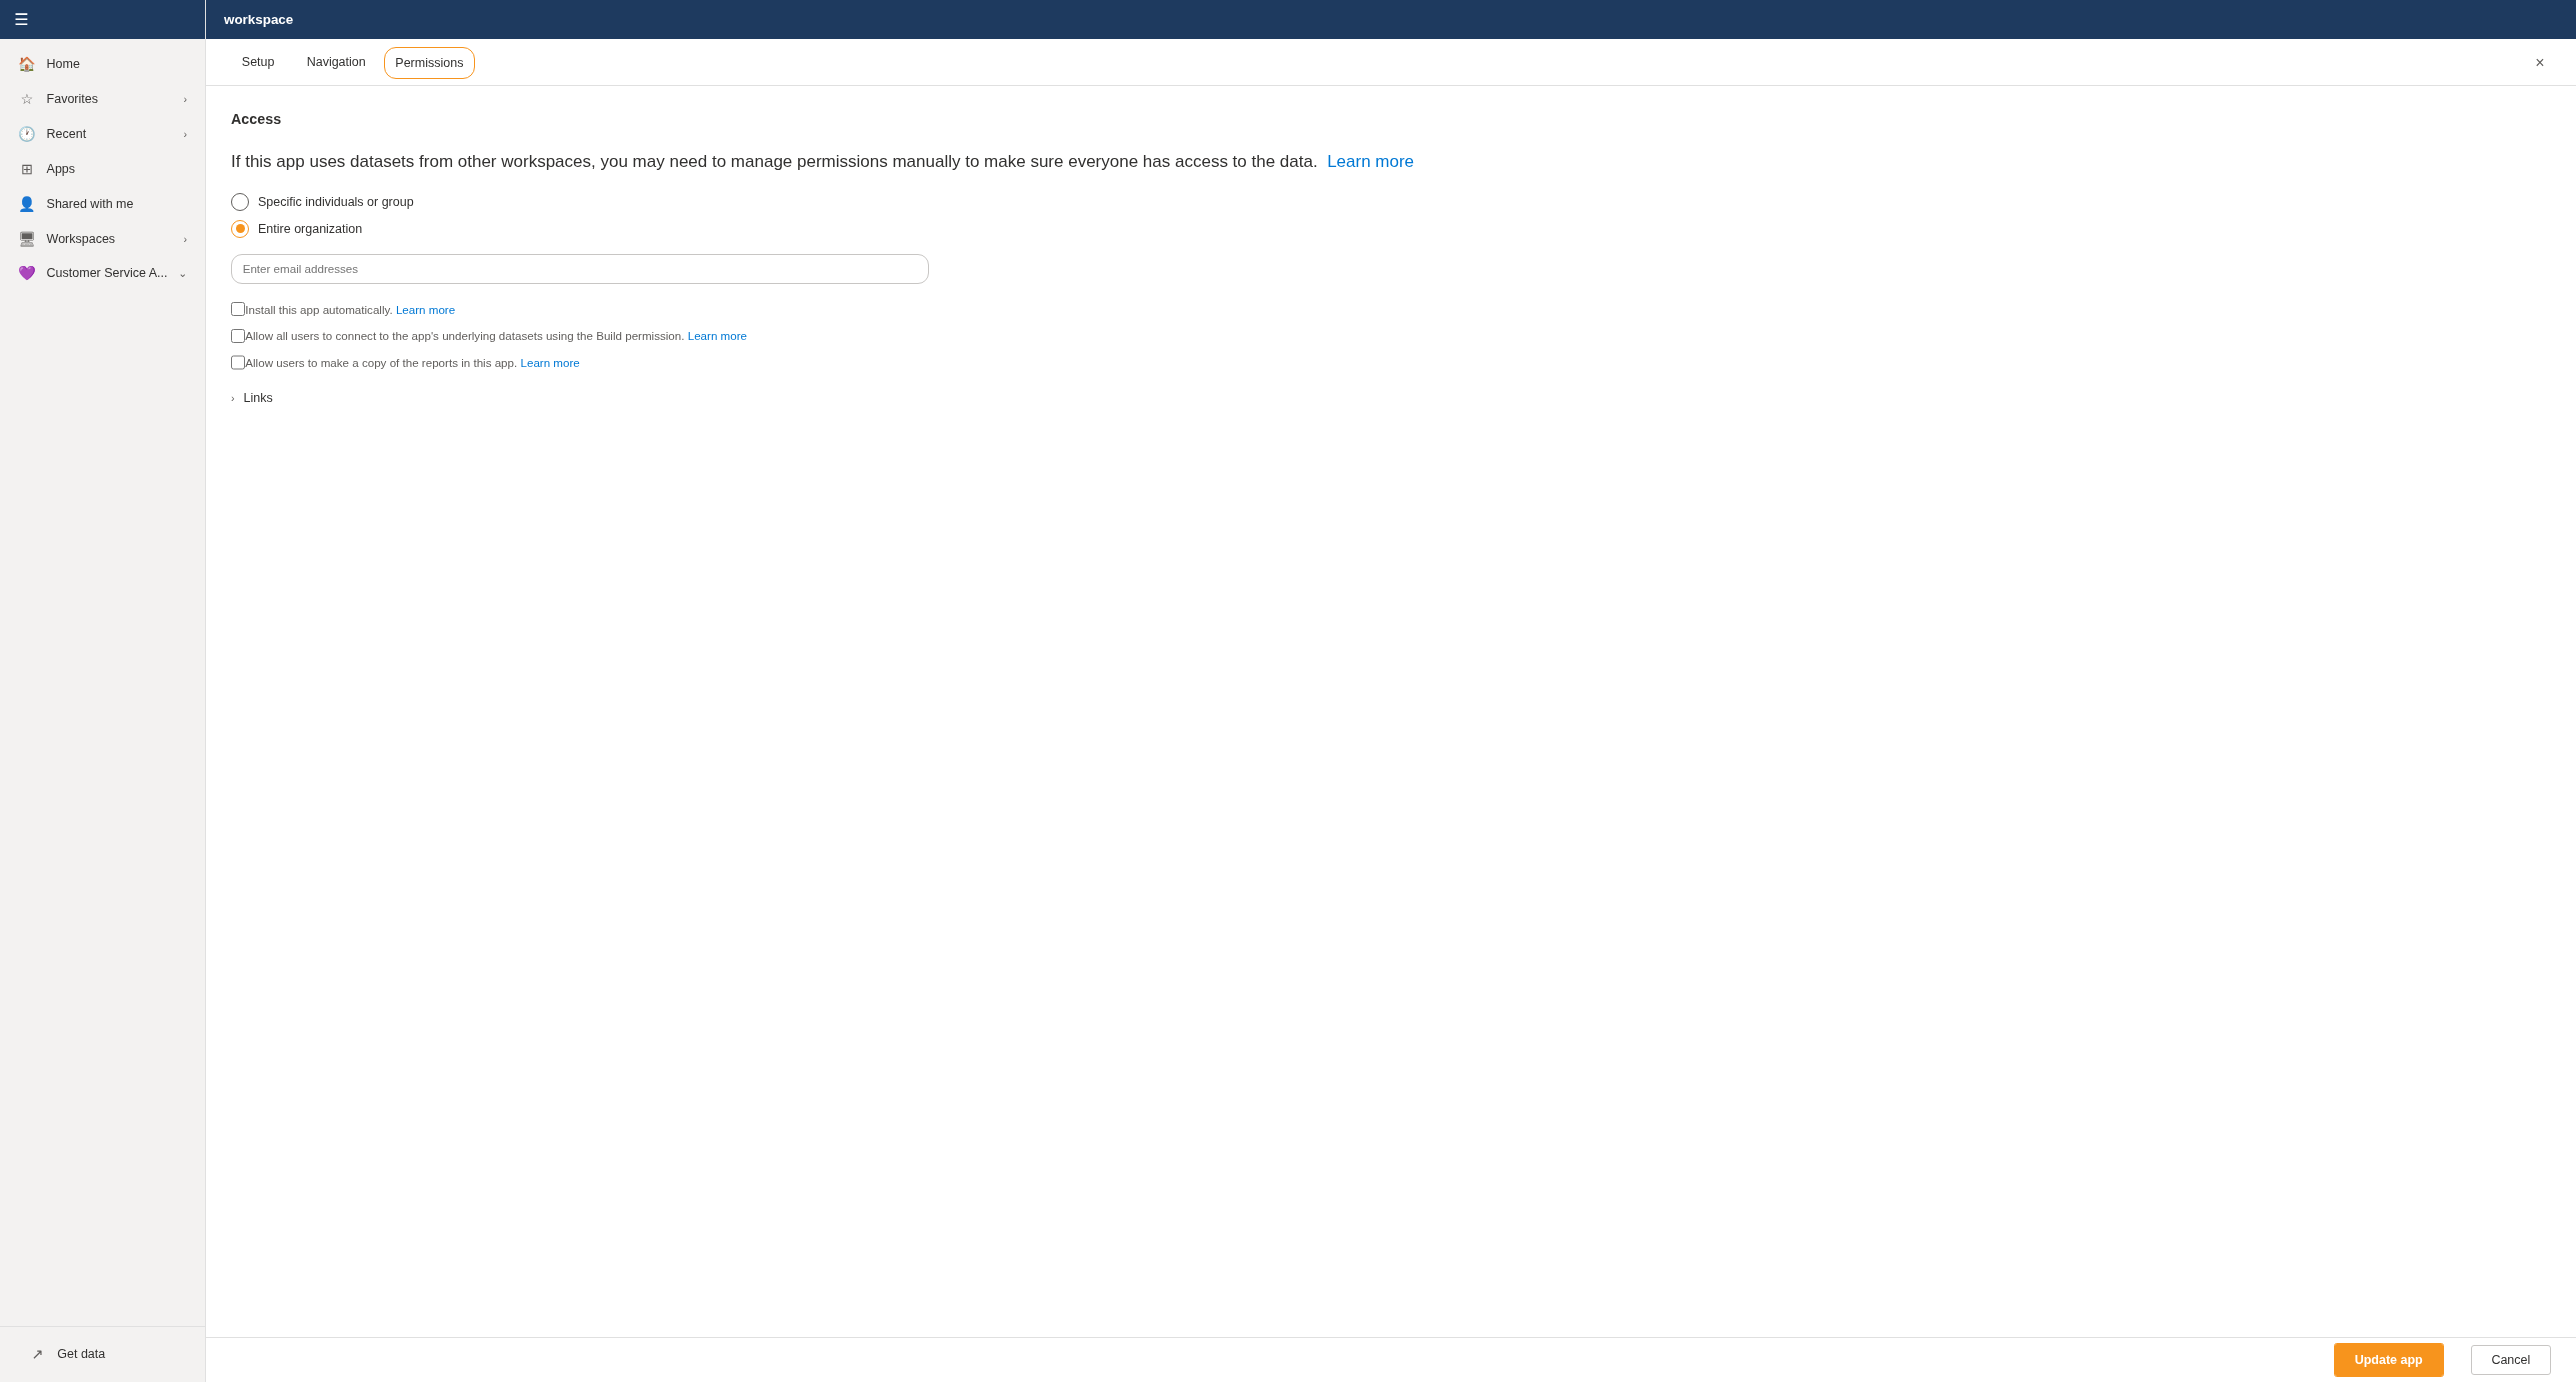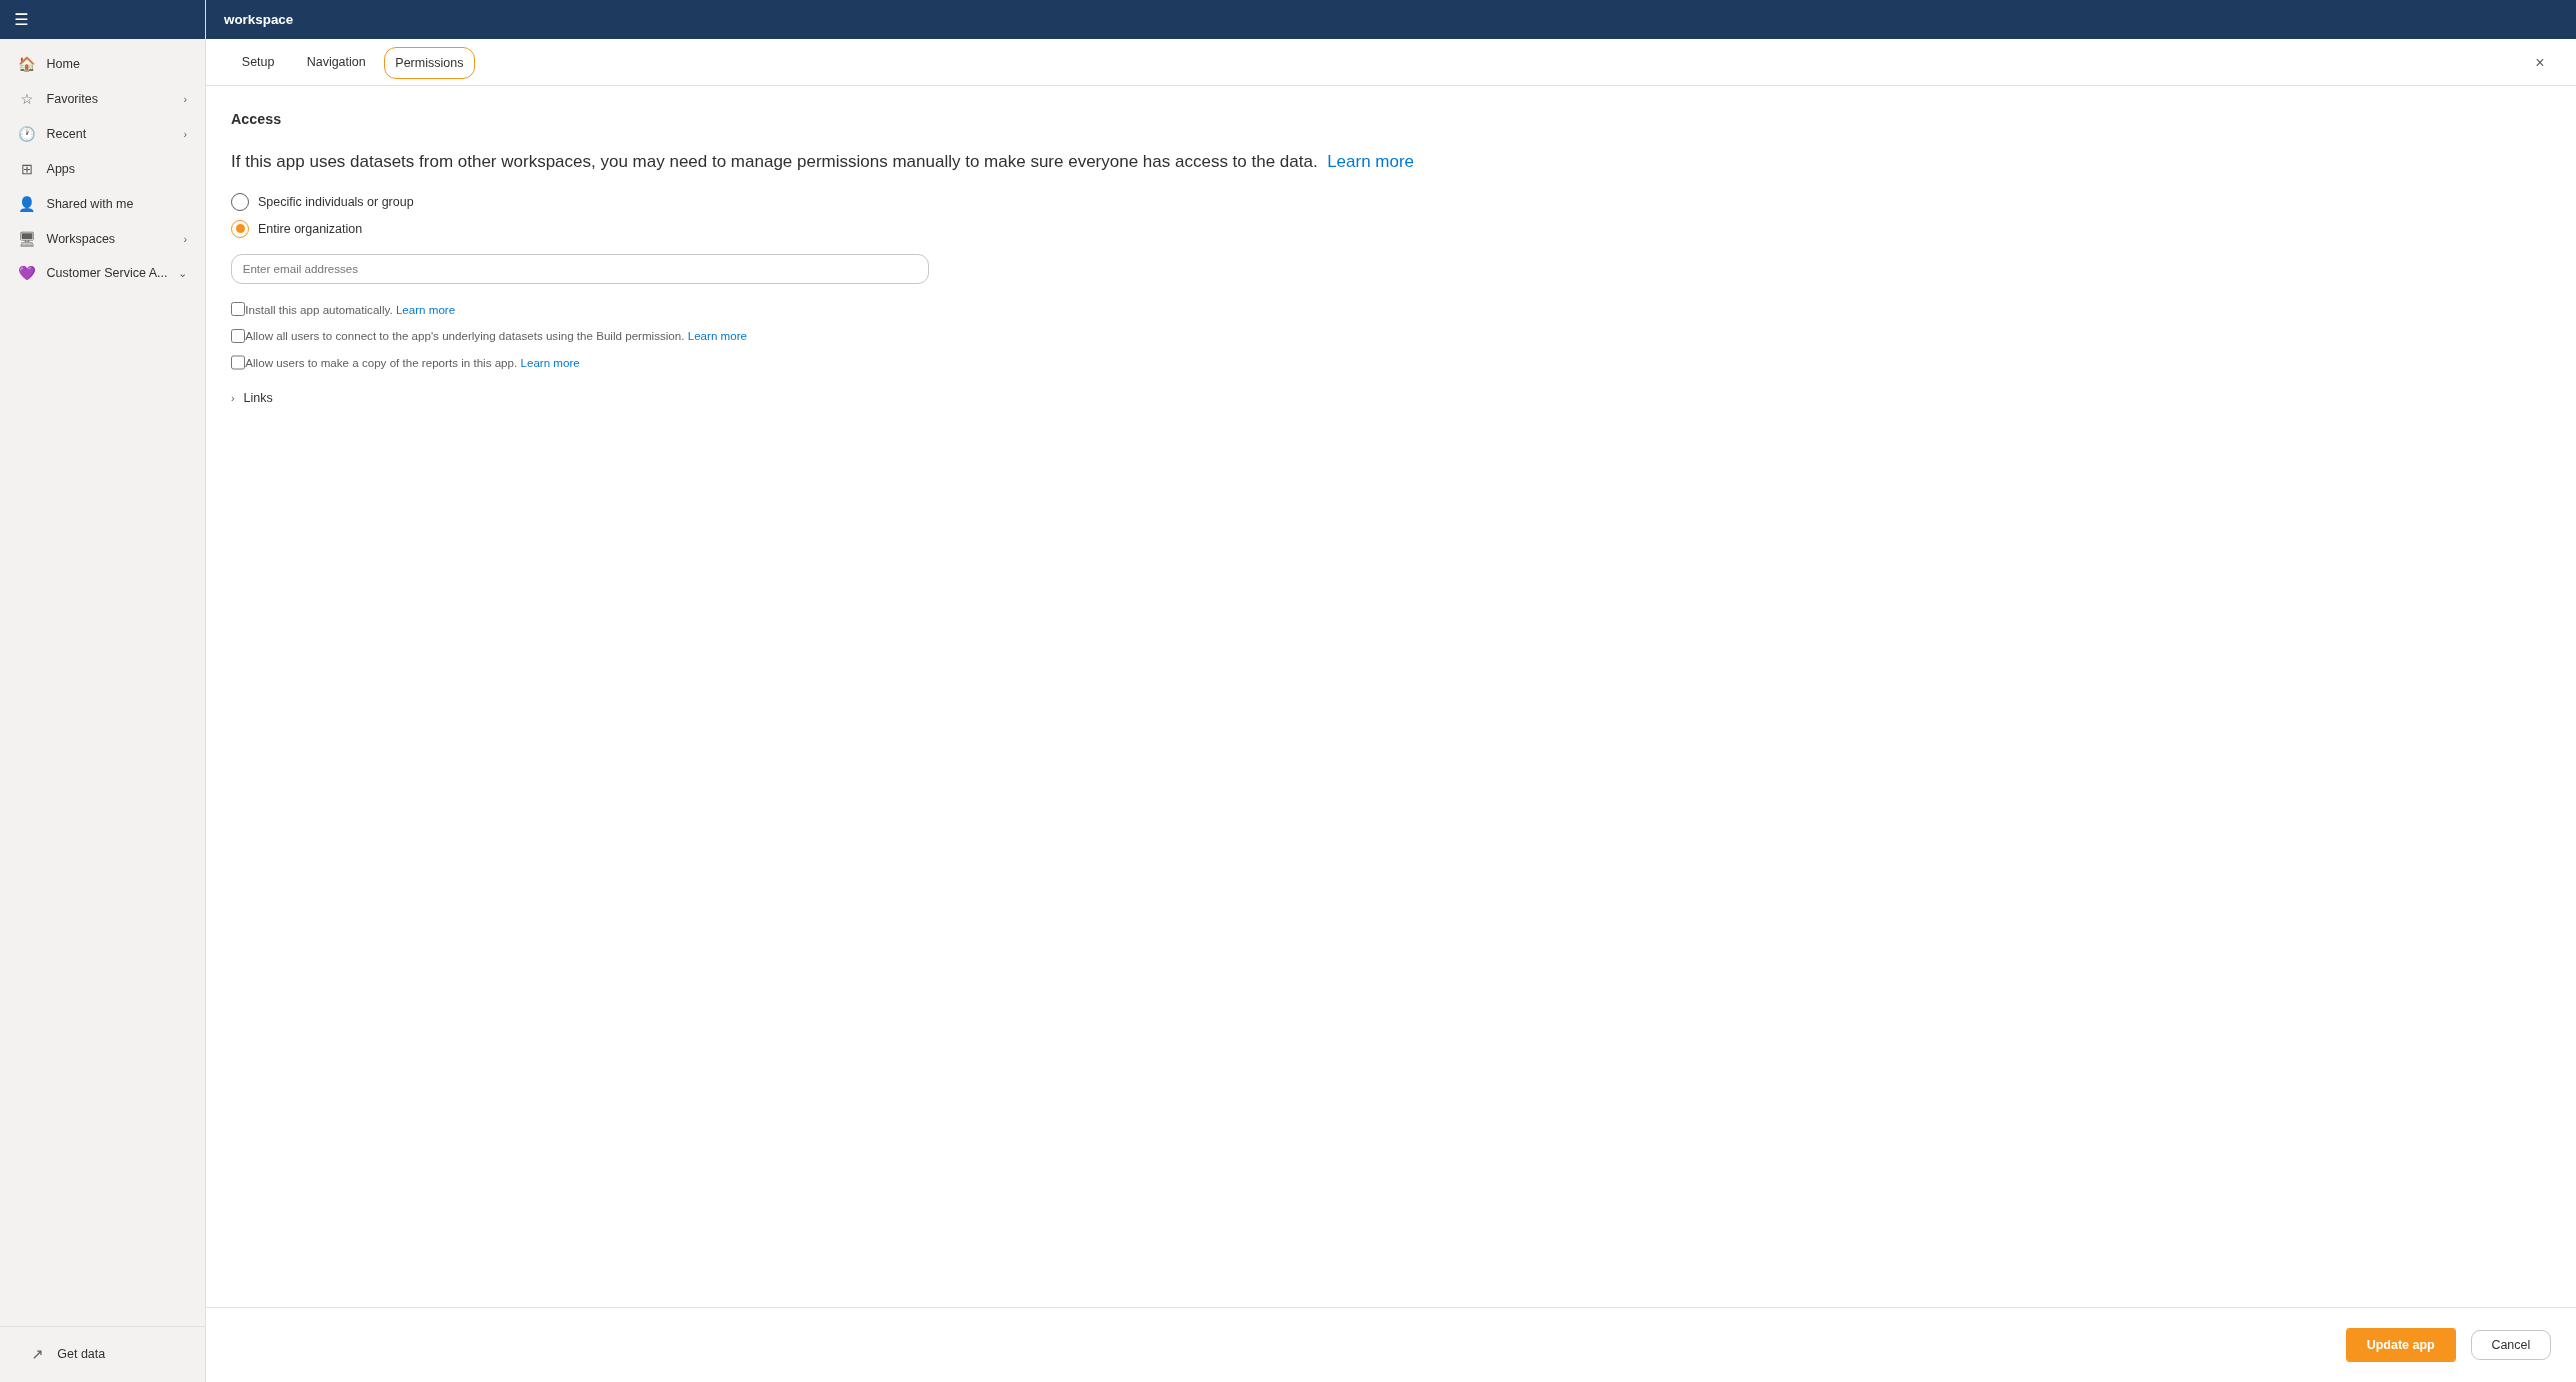--- a/index.html
+++ b/index.html
@@ -244,33 +244,33 @@
       color: #323130;
       margin-top: 7.2px;
     }
     .chevron-right-icon { font-size: 10.7px; color: #605e5c; }
 
     
     .panel-footer {
       display: flex;
       justify-content: flex-end;
       align-items: center;
-      padding: 21px 25px;
+      padding: 6px 25px;
       border-top: 0.9px solid #e0e0e0;
-      gap: 16px;
+      gap: 28px;
       background: white;
     }
     .btn-secondary {
       background: white;
       color: #323130;
       border: 0.9px solid #c8c6c4;
       padding: 7.2px 19.7px;
       font-size: 12.5px;
       cursor: pointer;
-      border-radius: 9px;
+      border-radius: 3px;
       text-align: center;
     }
 
     
     .btn-update-app {
       background: #f7941d;
       color: white;
       border: 2.7px solid #f7941d;
       padding: 7.2px 18px;
       font-size: 12.5px;

